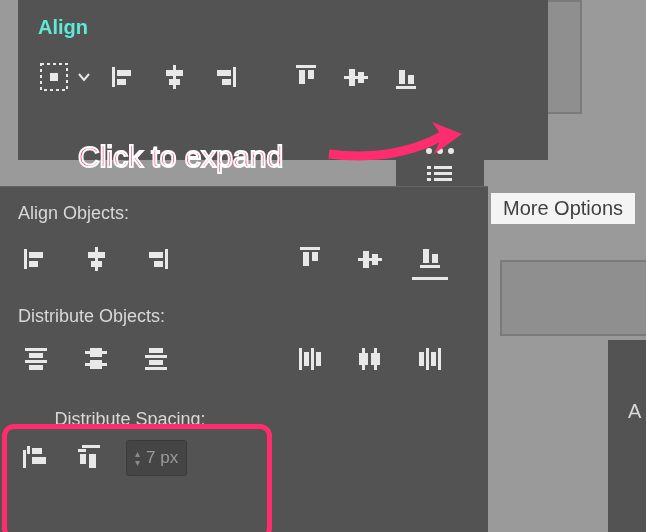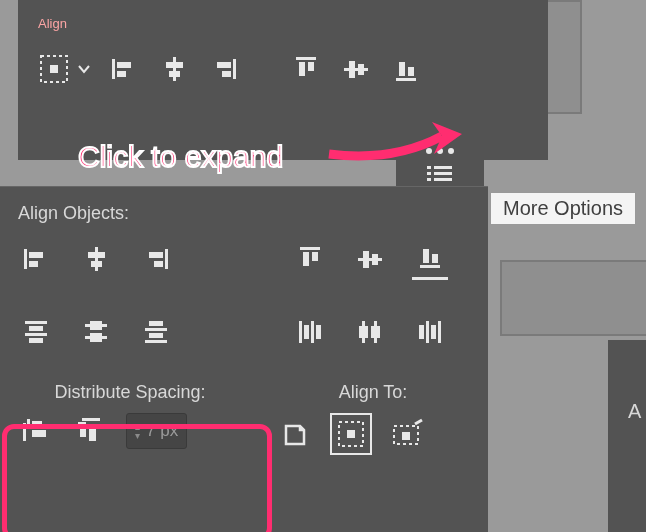--- a/index.html
+++ b/index.html
@@ -1,19 +1,19 @@
 <!DOCTYPE html>
 <html><head>
 <meta charset="utf-8">
 <style>
   html,body{margin:0;padding:0;background:#888;font-family:-apple-system,Helvetica,Arial,sans-serif;}
   .stage{position:relative;width:646px;height:532px;overflow:hidden;background:#9a9a9a;}
   
   .panel-top{position:absolute;left:18px;top:0;width:530px;height:160px;background:#535353;padding:16px 20px 0 20px;box-sizing:border-box;}
-  .panel-title{color:#fca5a5;font-size:13px;font-weight:400;}
+  .panel-title{color:#5eead4;font-size:20px;font-weight:700;}
   .row{display:flex;align-items:center;gap:14px;margin-top:20px;}
   .icon-slot{width:36px;height:36px;display:flex;align-items:center;justify-content:center;}
   .icon-slot svg{overflow:visible;}
   
   .panel-exp{position:absolute;left:0;top:186px;width:488px;height:346px;background:#535353;border-top:1px solid #666;padding:10px 0 8px 0;box-sizing:border-box;}
   .section-label{color:#d8d8d8;font-size:18px;padding:6px 18px 0 18px;}
   .row2{display:flex;align-items:center;gap:24px;padding:14px 18px 20px 18px;}
   .gap-big{width:70px;}
   .row3{display:flex;align-items:flex-start;}
   .col{box-sizing:border-box;text-align:center;}
@@ -170,20 +170,21 @@
       </div>
       <div class="icon-slot underline">
         <svg width="28" height="28">
             <rect x="4" y="23" width="20" height="3" fill="#e8e8e8"></rect>
             <rect x="7" y="7" width="6" height="14" fill="#e8e8e8"></rect>
             <rect x="16" y="12" width="6" height="9" fill="#e8e8e8"></rect>
           </svg>
       </div>
     </div>
 
+    <div class="section-label">Distribute Objects:</div>
     <div class="row2">
       <div class="icon-slot">
         <svg width="28" height="28">
             <rect x="3" y="3" width="22" height="3" fill="#e8e8e8"></rect>
             <rect x="7" y="8" width="14" height="5" fill="#e8e8e8"></rect>
             <rect x="3" y="15" width="22" height="3" fill="#e8e8e8"></rect>
             <rect x="7" y="20" width="14" height="5" fill="#e8e8e8"></rect>
           </svg>
       </div>
       <div class="icon-slot">
@@ -251,44 +252,20 @@
           </div>
           <div class="spinner">
             <div class="arrows">
                 <div>▴</div>
                 <div>▾</div>
               </div>
             <span>7 px</span>
           </div>
         </div>
       </div>
-      <div class="col col-right">
-        <div class="section-label" style="padding-left:0">Align To:</div>
-        <div class="pill" style="gap:18px;padding-left:0">
-          <div class="icon-slot">
-            <svg width="28" height="28">
-                <path d="M6 6 L6 24 L24 24 L24 10 L20 6 Z" fill="none" stroke="#e8e8e8" stroke-width="2.5"></path>
-                <path d="M20 6 L20 10 L24 10" fill="none" stroke="#e8e8e8" stroke-width="2.5"></path>
-              </svg>
-          </div>
-          <div class="icon-slot sel-box">
-            <svg width="26" height="26">
-                <rect x="1" y="1" width="24" height="24" fill="none" stroke="#e8e8e8" stroke-width="2" stroke-dasharray="3 3"></rect>
-                <rect x="9" y="9" width="8" height="8" fill="#e8e8e8"></rect>
-              </svg>
-          </div>
-          <div class="icon-slot">
-            <svg width="30" height="28">
-                <rect x="1" y="6" width="24" height="18" fill="none" stroke="#e8e8e8" stroke-width="2" stroke-dasharray="3 3"></rect>
-                <rect x="9" y="12" width="8" height="8" fill="#e8e8e8"></rect>
-                <path d="M22 4 L29 0" stroke="#e8e8e8" stroke-width="3"></path>
-              </svg>
-          </div>
-        </div>
-      </div>
     </div>
   </div>
 
   <div class="highlight-box"></div>
 
   <div class="annot">Click to expand</div>
   <svg class="arrow" width="150" height="60">
     <path d="M5 42 Q 70 50 118 24" fill="none" stroke="#ff2d70" stroke-width="9"></path>
     <path d="M108 10 L138 22 L110 42 L118 24 Z" fill="#ff2d70"></path>
   </svg>

